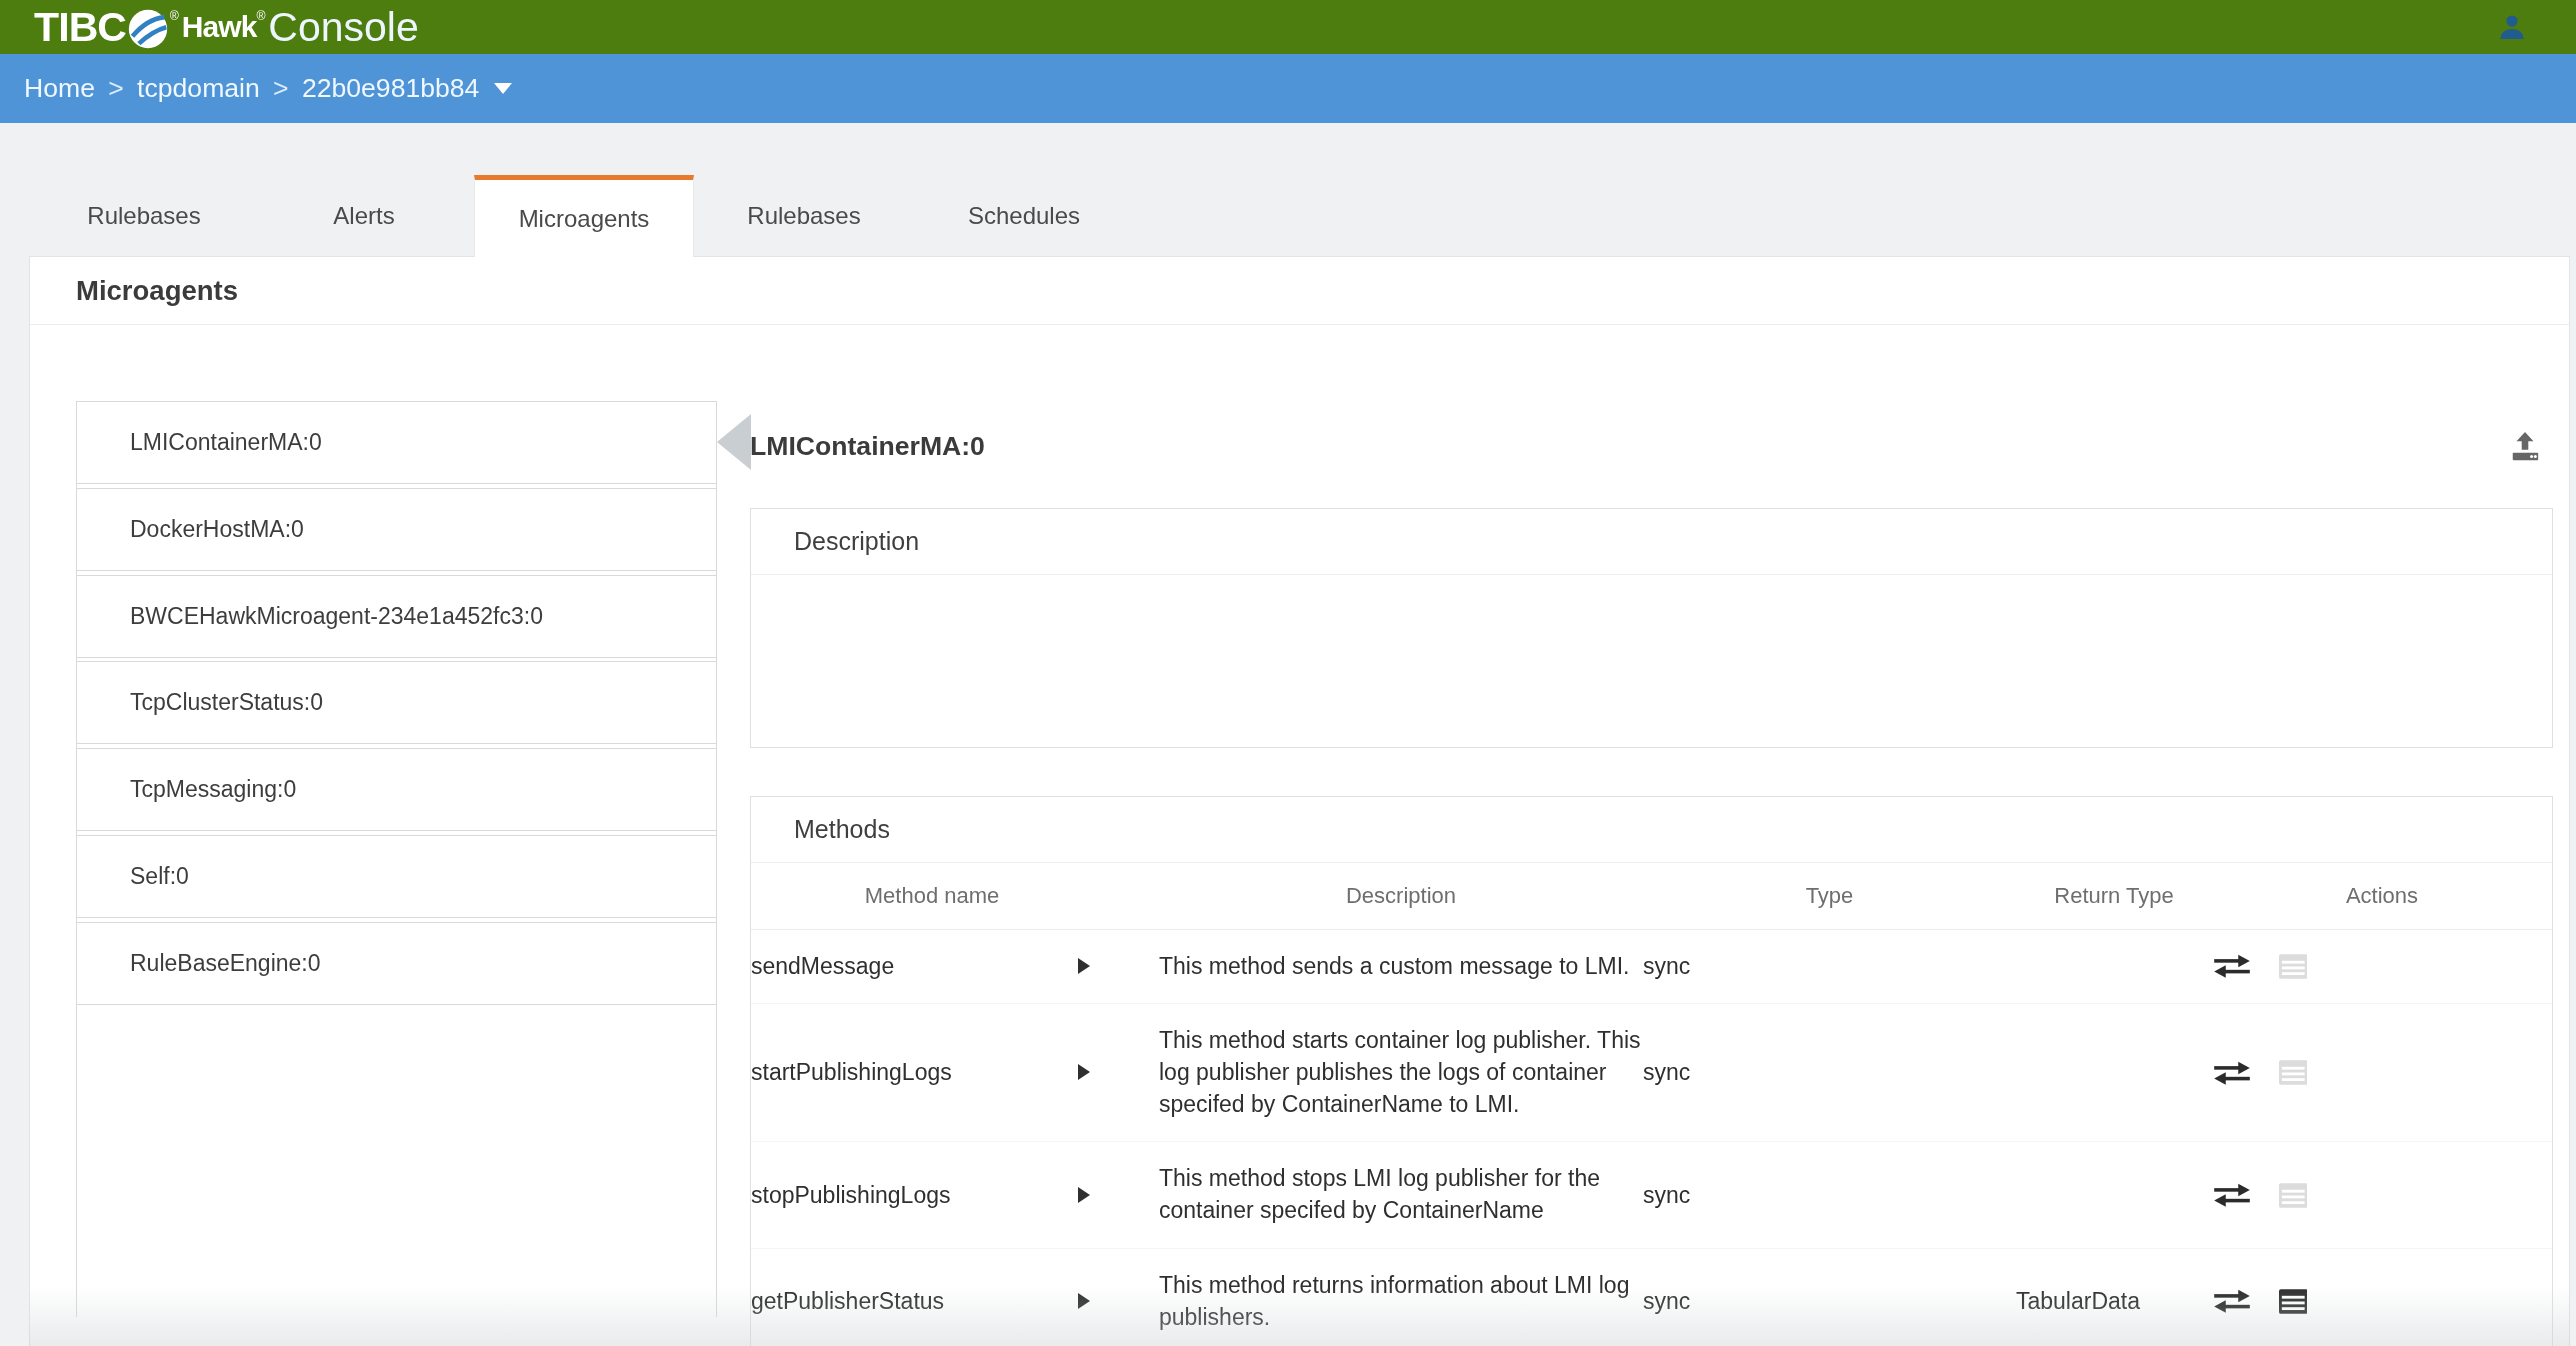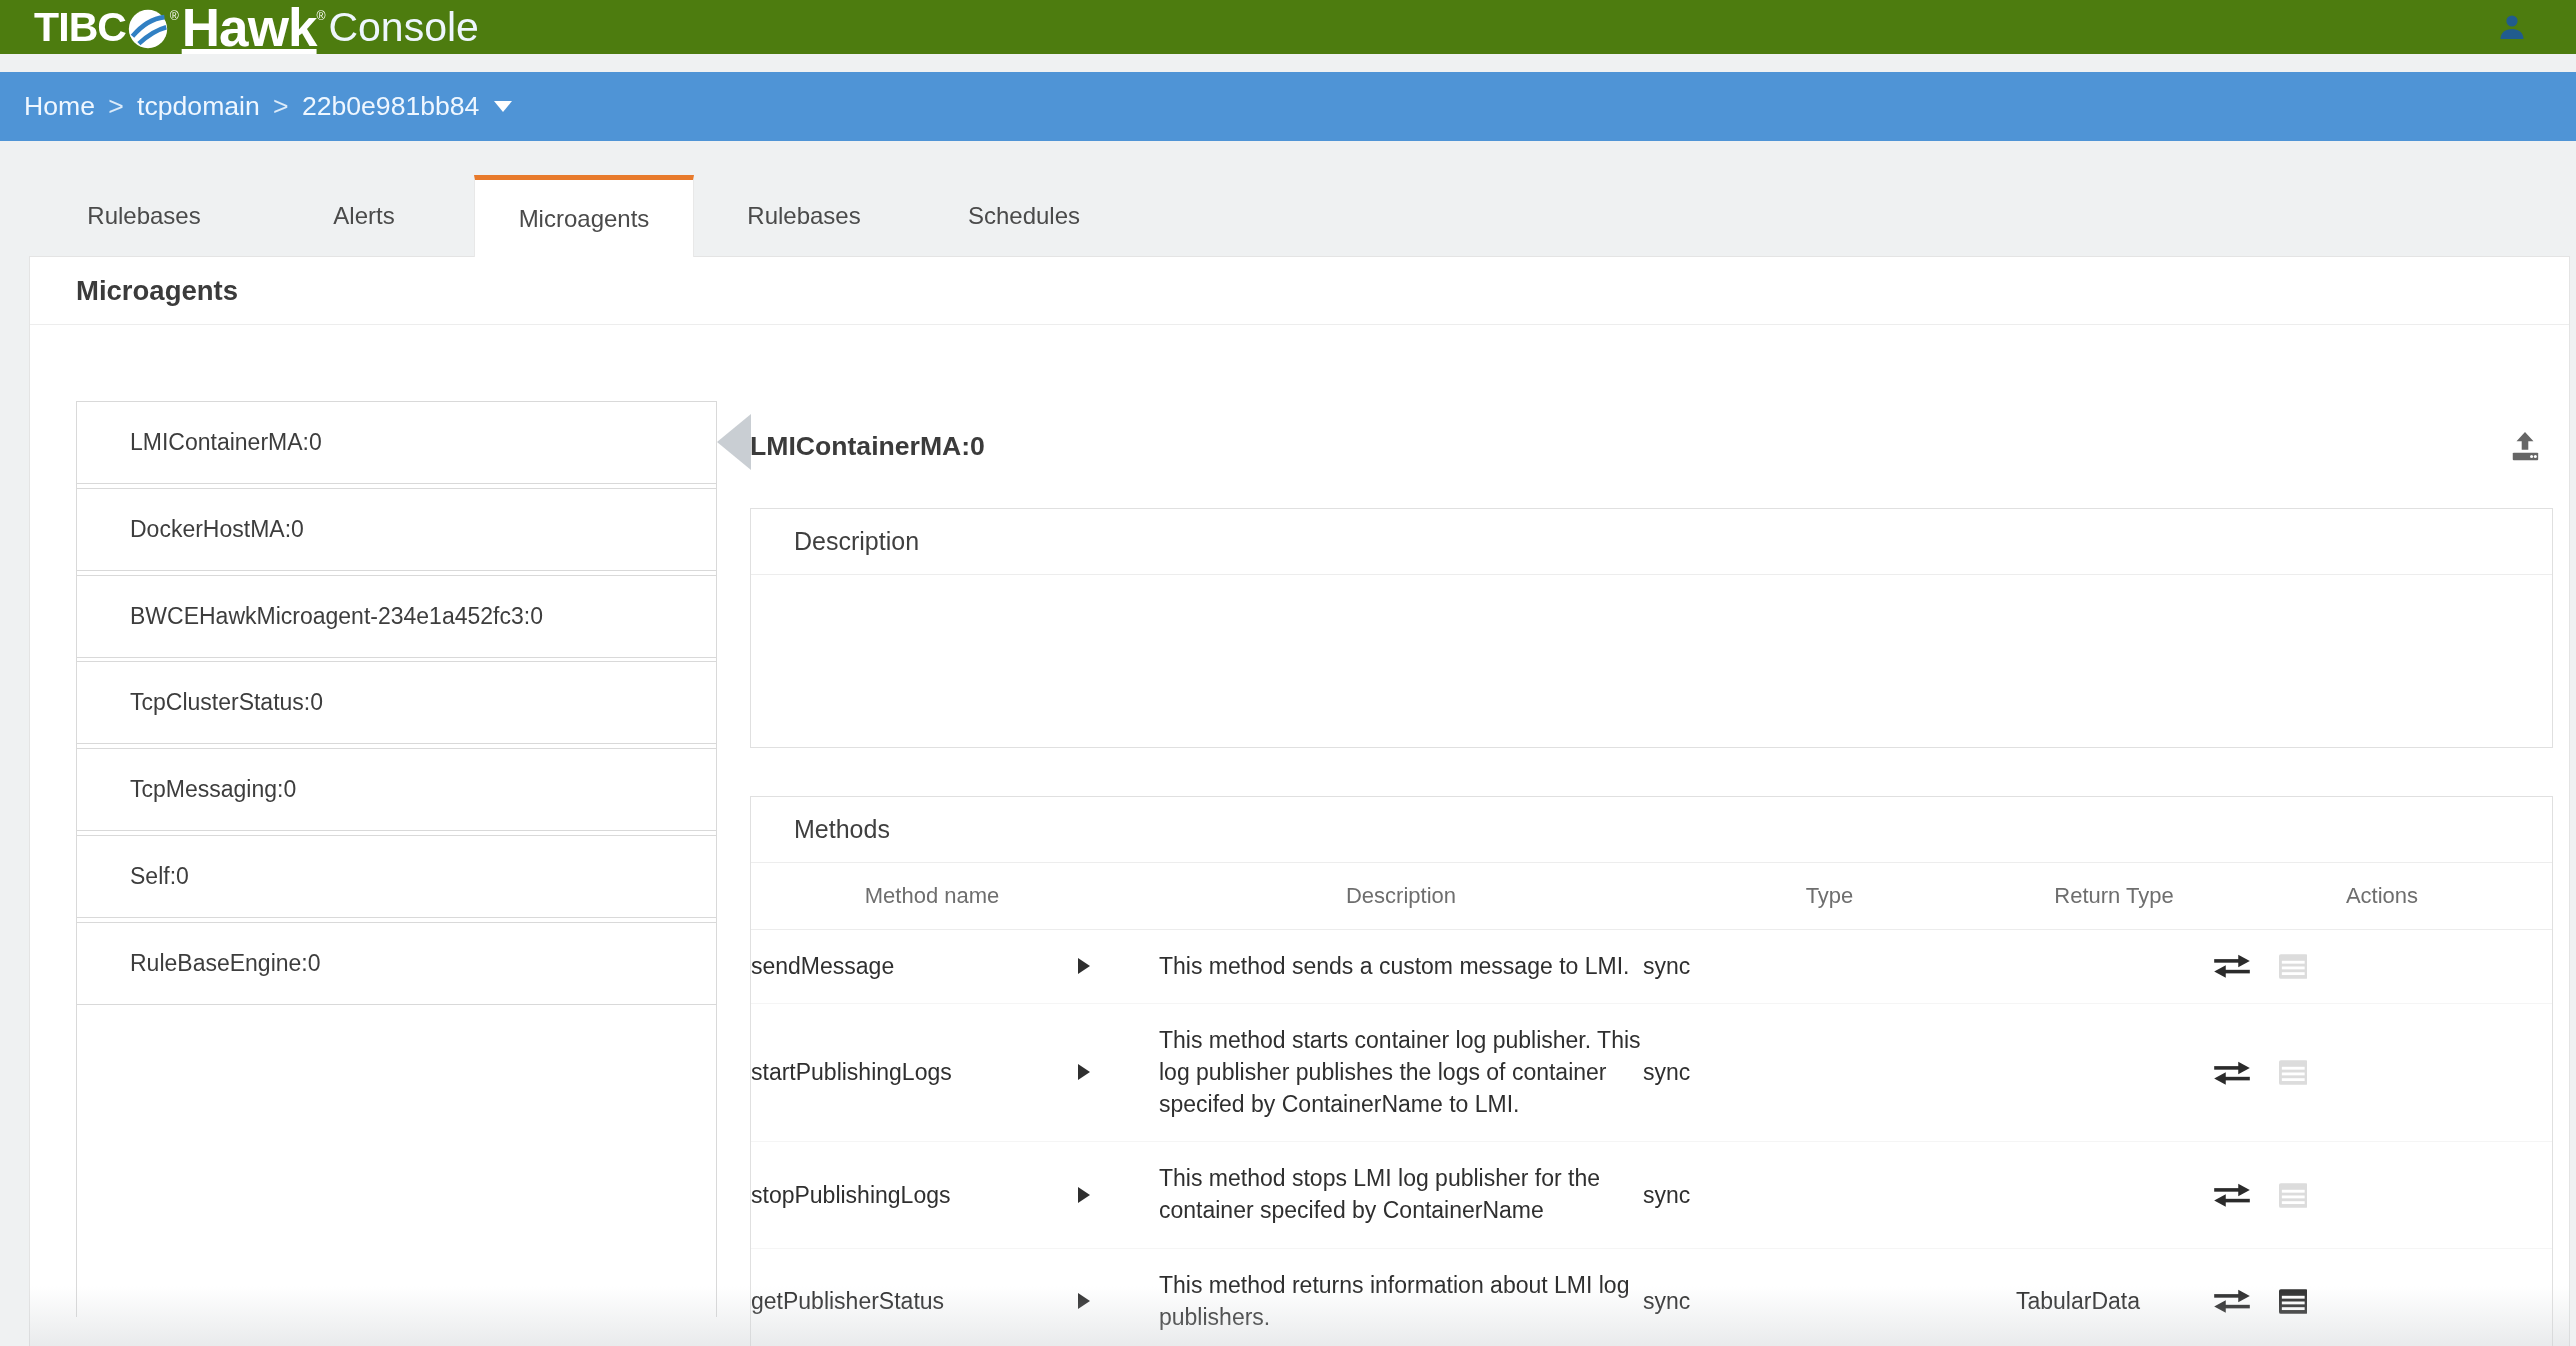--- a/index.html
+++ b/index.html
@@ -14,30 +14,30 @@
   
   .topbar {
     position: absolute; top: 0; left: 0; width: 2576px; height: 54px;
     background: #4d7c0f; display: flex; align-items: center;
     padding-left: 34px; color: #fff;
   }
   .logo { display: flex; align-items: center; height: 100%; user-select: none; }
   .logo-brand { font-size: 41px; font-weight: 700; letter-spacing: -0.9px; line-height: 1; }
   .logo-o { display: inline-flex; margin-left: 0.9px; margin-right: 0.9px; position: relative; top: 1.9px; }
   .logo-reg { font-size: 12.3px; position: relative; top: -11.4px; margin-right: 2.8px; }
-  .logo-product { font-size: 53px; font-weight: 600; letter-spacing: -0.9px; line-height: 1; text-decoration: underline; }
+  .logo-product { font-size: 30px; font-weight: 600; letter-spacing: -0.9px; line-height: 1; }
   .logo-suffix { font-size: 41px; font-weight: 300; letter-spacing: 0px; line-height: 1; color: #eef6fd; }
   .topbar-right { position: absolute; right: 0; top: 0; height: 54px; display: flex; align-items: center; }
   .user-icon { display: inline-flex; margin-right: 49px; cursor: pointer; }
 
   
   .breadcrumb-bar {
     position: absolute; top: 54px; left: 0; width: 2576px; height: 69px;
     background: #4f94d6; display: flex; align-items: center;
-    padding-left: 24px; gap: 13.3px; color: #eff7ff; font-size: 26.6px; margin-top: 18px;
+    padding-left: 24px; gap: 13.3px; color: #eff7ff; font-size: 26.6px;
   }
   .breadcrumb-bar a { color: #eff7ff; text-decoration: none; cursor: pointer; }
   .bc-sep { color: #dcebf9; }
   .bc-current { display: inline-flex; align-items: center; gap: 15px; }
   .caret-down {
     width: 0; height: 0; display: inline-block;
     border-left: 9.5px solid transparent; border-right: 9.5px solid transparent;
     border-top: 11.4px solid #ffffff;
   }
 

